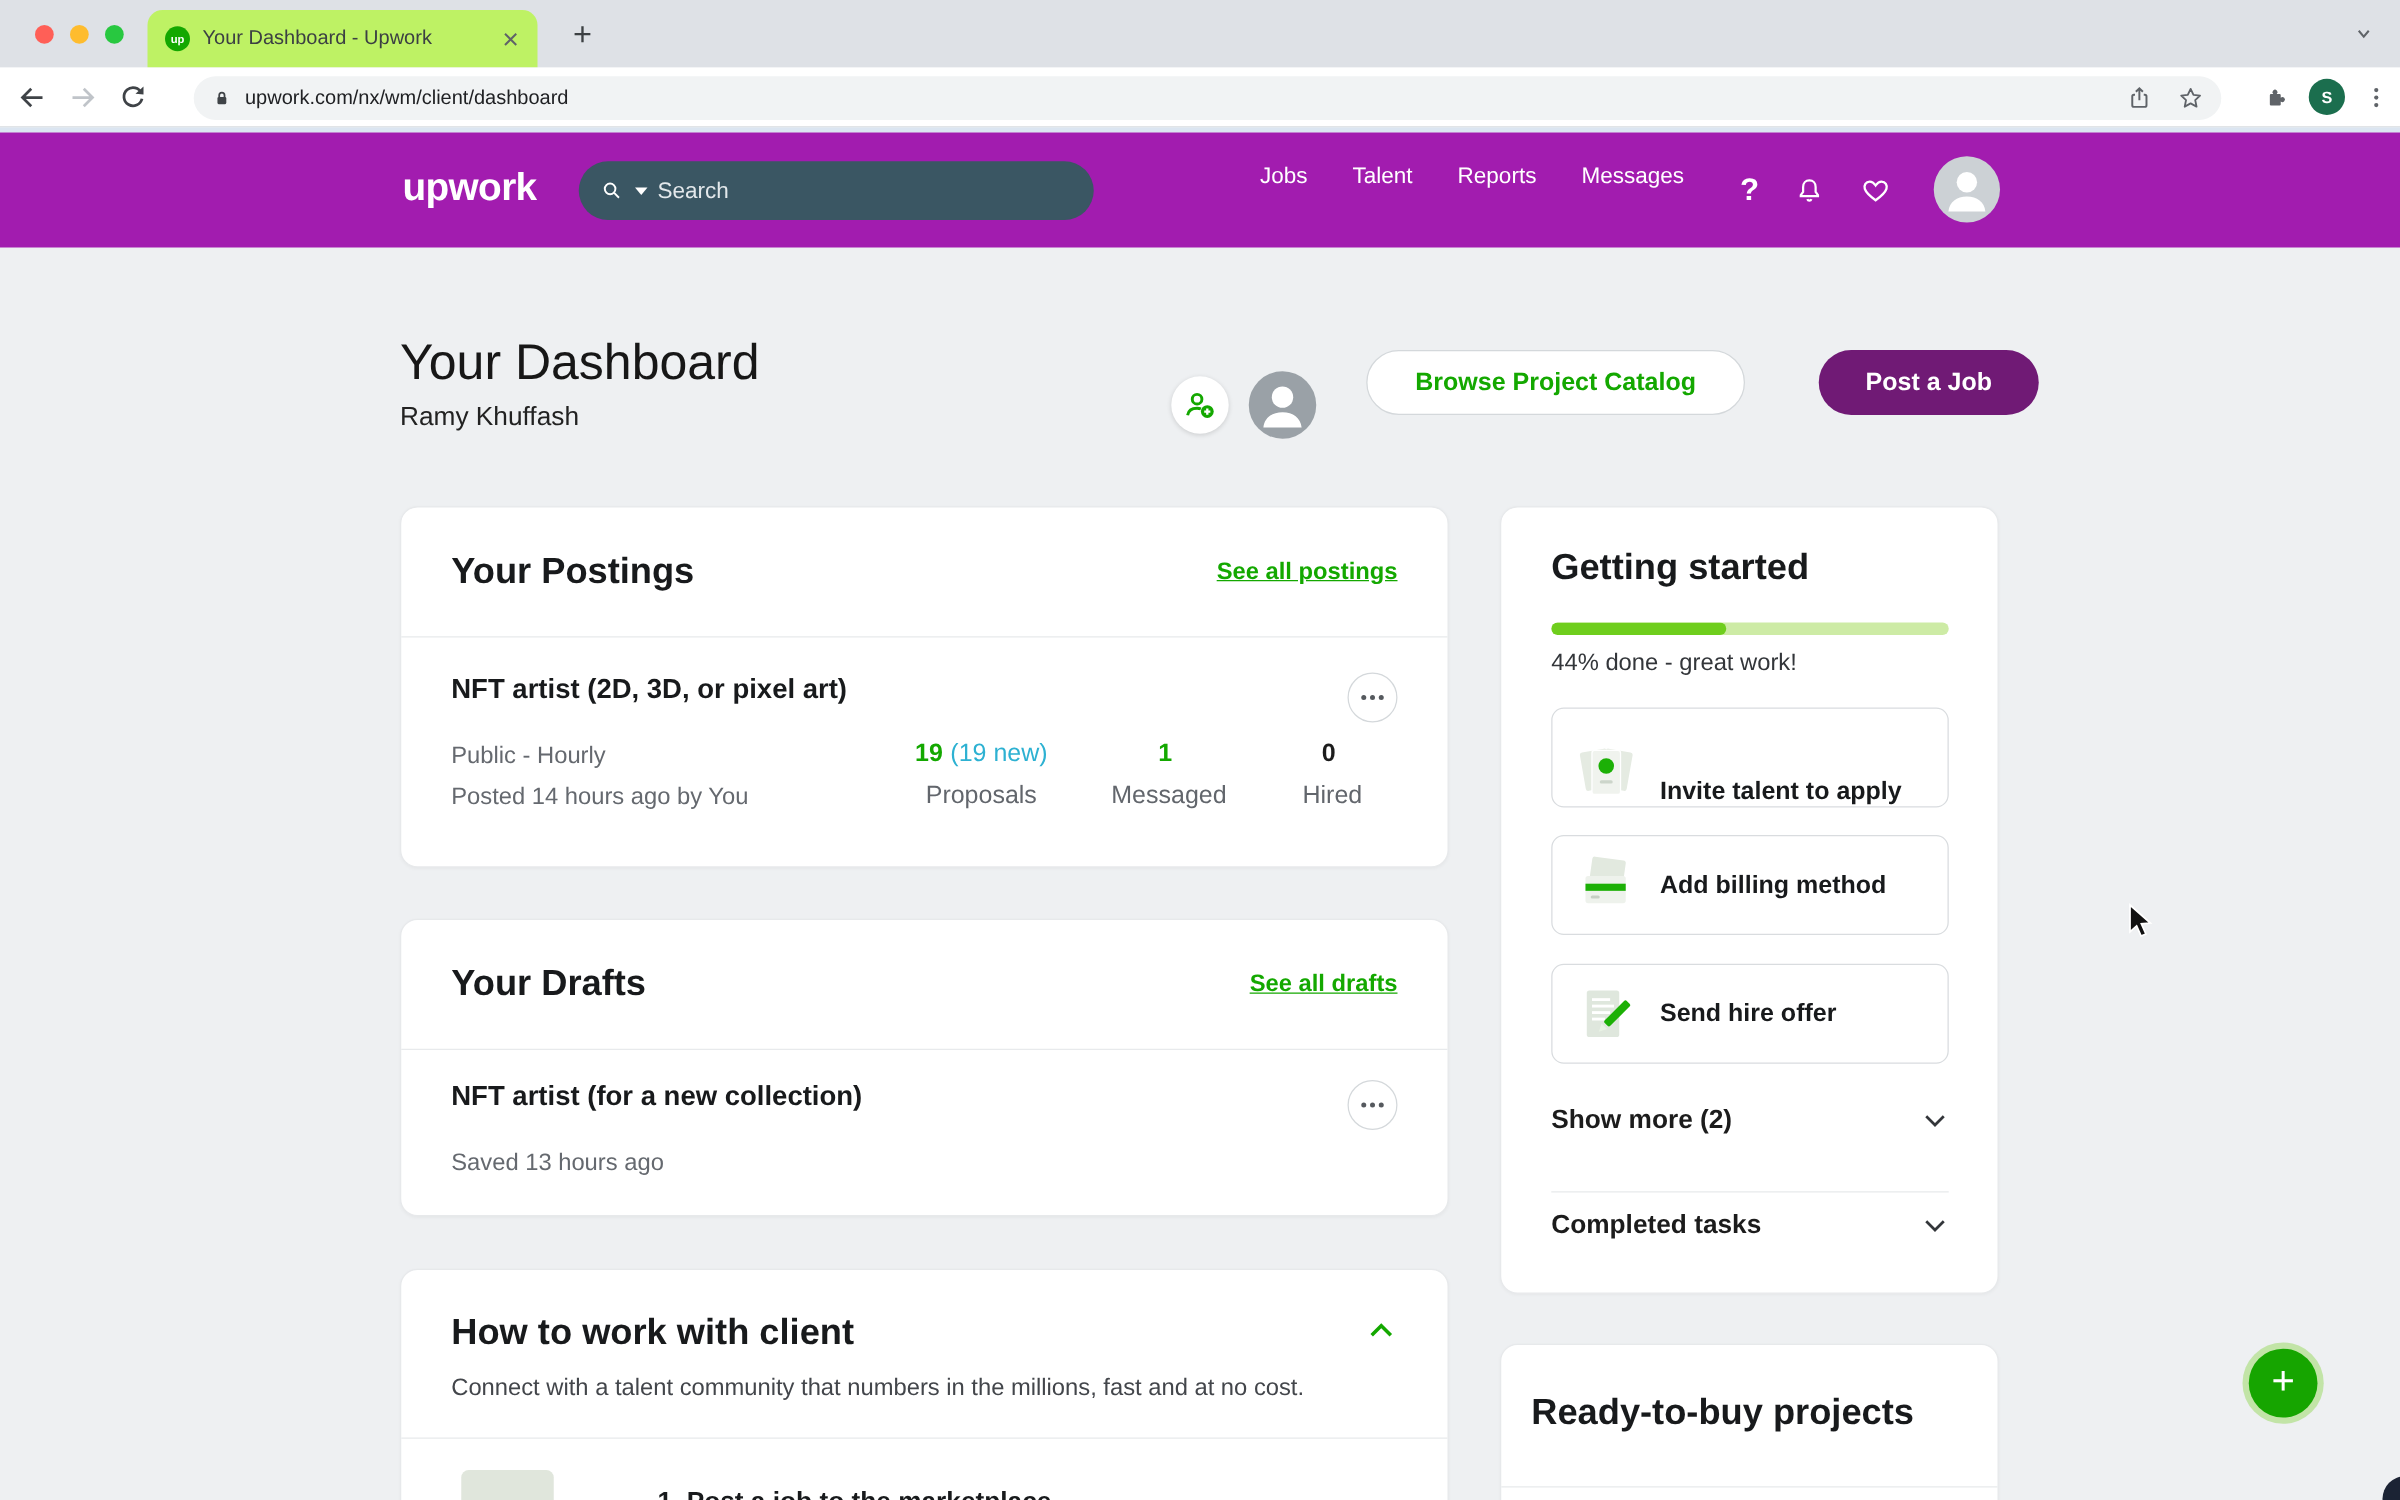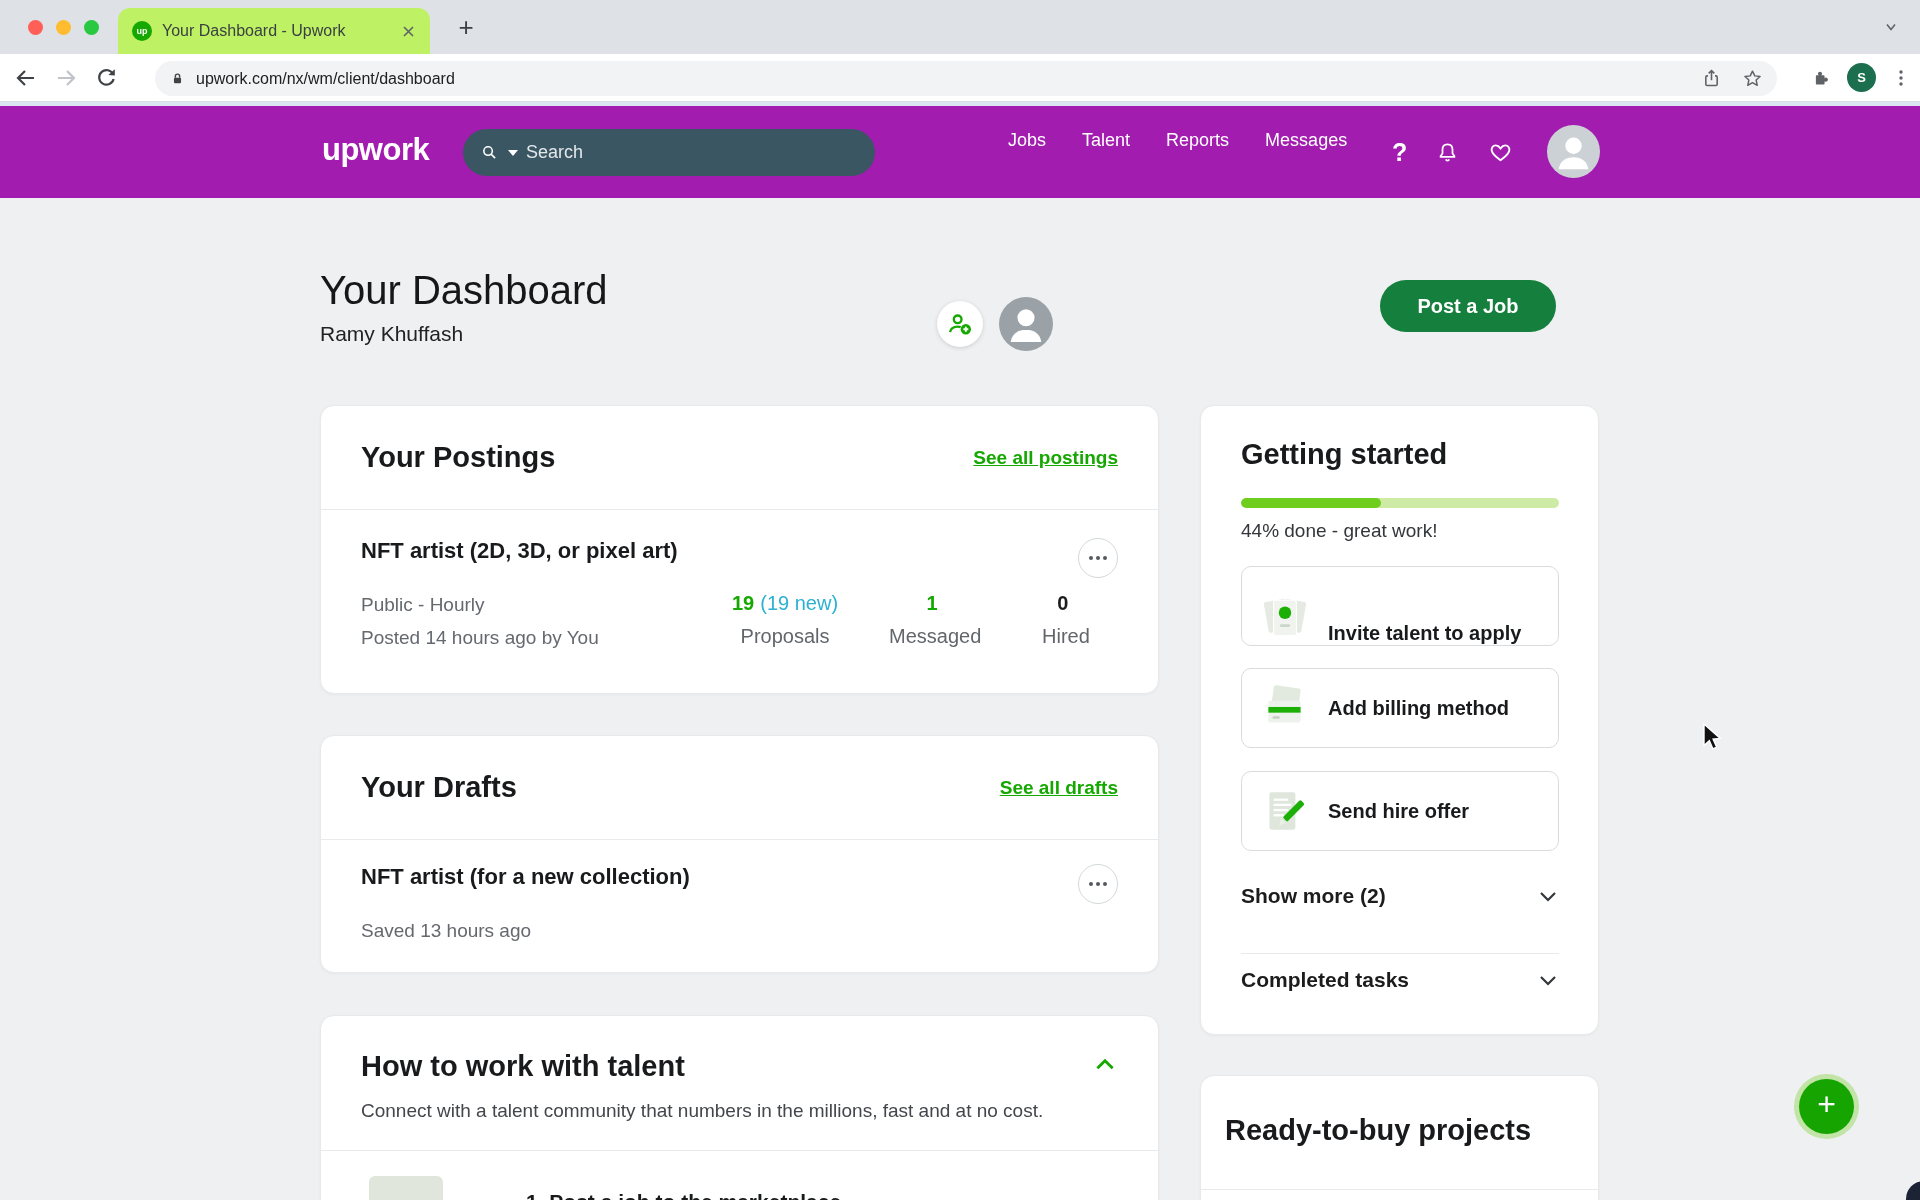--- a/index.html
+++ b/index.html
@@ -56,21 +56,21 @@
   .page-title { position:absolute; left:320px; top:268px; font-size:40px; font-weight:500; color:#171717; }
   .page-subtitle { position:absolute; left:320px; top:322px; font-size:21px; font-weight:500; color:#222; }
   .invite-bubble { position:absolute; left:937px; top:301px; width:46px; height:46px; border-radius:50%;
                    background:#fff; box-shadow:0 1px 4px rgba(0,0,0,.15); display:flex; align-items:center;
                    justify-content:center; }
   .user-bubble { position:absolute; left:999px; top:297px; width:54px; height:54px; border-radius:50%;
                  background:#9aa1a7; overflow:hidden; display:flex; align-items:center; justify-content:center; }
   .btn { position:absolute; height:52px; border-radius:26px; font-size:20px; font-weight:bold; cursor:pointer;
          display:flex; align-items:center; justify-content:center; font-family:inherit; }
   .btn-catalog { left:1093px; top:280px; width:303px; background:#fff; border:1px solid #d4d8db; color:#14a800; }
-  .btn-post { left:1380px; top:280px; width:176px; background:#15803d; border:none; color:#fff; }
+  .btn-post { left:1455px; top:280px; width:176px; background:#701a75; border:none; color:#fff; }
 
   
   .card { position:absolute; background:#fff; border:1px solid #e7e9eb; border-radius:14px;
           box-shadow:0 1px 3px rgba(0,0,0,.04); }
   .card-head { position:absolute; left:0; top:0; width:100%; height:103px; display:flex; align-items:center;
                justify-content:space-between; padding:0 40px; }
   .card-h2 { font-size:29px; font-weight:600; color:#181a1c; }
   .green-link { font-size:19px; font-weight:600; color:#14a800; text-decoration:underline; cursor:pointer; }
   .hdiv { position:absolute; left:0; width:100%; height:1px; background:#e8eaec; }
 
@@ -258,20 +258,21 @@
       </svg>
     </span>
   </span>
   <span class="user-bubble">
     <svg width="54" height="54" viewBox="0 0 24 24" fill="#fff">
       <circle cx="12" cy="9.2" r="3.8"></circle>
       <path d="M12 14.6c-3.8 0-6.4 2-6.8 5.4h13.6c-.4-3.4-3-5.4-6.8-5.4z"></path>
     </svg>
   </span>
 
+  <button class="btn btn-catalog">Browse Project Catalog</button>
   <button class="btn btn-post">Post a Job</button>
 
   <section class="card card-postings">
     <div class="card-head">
       <span class="card-h2">Your Postings</span>
       <a class="green-link">See all postings</a>
     </div>
     <div class="hdiv" style="top:103px;"></div>
     <div class="job-title">NFT artist (2D, 3D, or pixel art)</div>
     <button class="dots-btn" style="right:40px; top:132px;">
@@ -305,21 +306,21 @@
     <div class="job-title" style="top:128px;">NFT artist (for a new collection)</div>
     <button class="dots-btn" style="right:40px; top:128px;">
       <i></i>
         <i></i>
         <i></i>
     </button>
     <div class="meta" style="top:184px;">Saved 13 hours ago</div>
   </section>
 
   <section class="card card-howto">
-    <div class="card-h2" style="position:absolute; left:40px; top:34px;">How to work with talent</div>
+    <div class="card-h2" style="position:absolute; left:40px; top:34px;">How to work with client</div>
     <span class="chevron-box icon-btn">
       <svg width="24" height="24" viewBox="0 0 22 22">
           <polyline points="4 14 11 7 18 14" fill="none" stroke="#14a800" stroke-width="2.6"></polyline>
         </svg>
     </span>
     <div class="howto-desc">Connect with a talent community that numbers in the millions, fast and at no cost.</div>
     <div class="hdiv" style="top:134px;"></div>
     <div class="step-thumb"></div>
     <div class="step-text">1. Post a job to the marketplace</div>
   </section>

